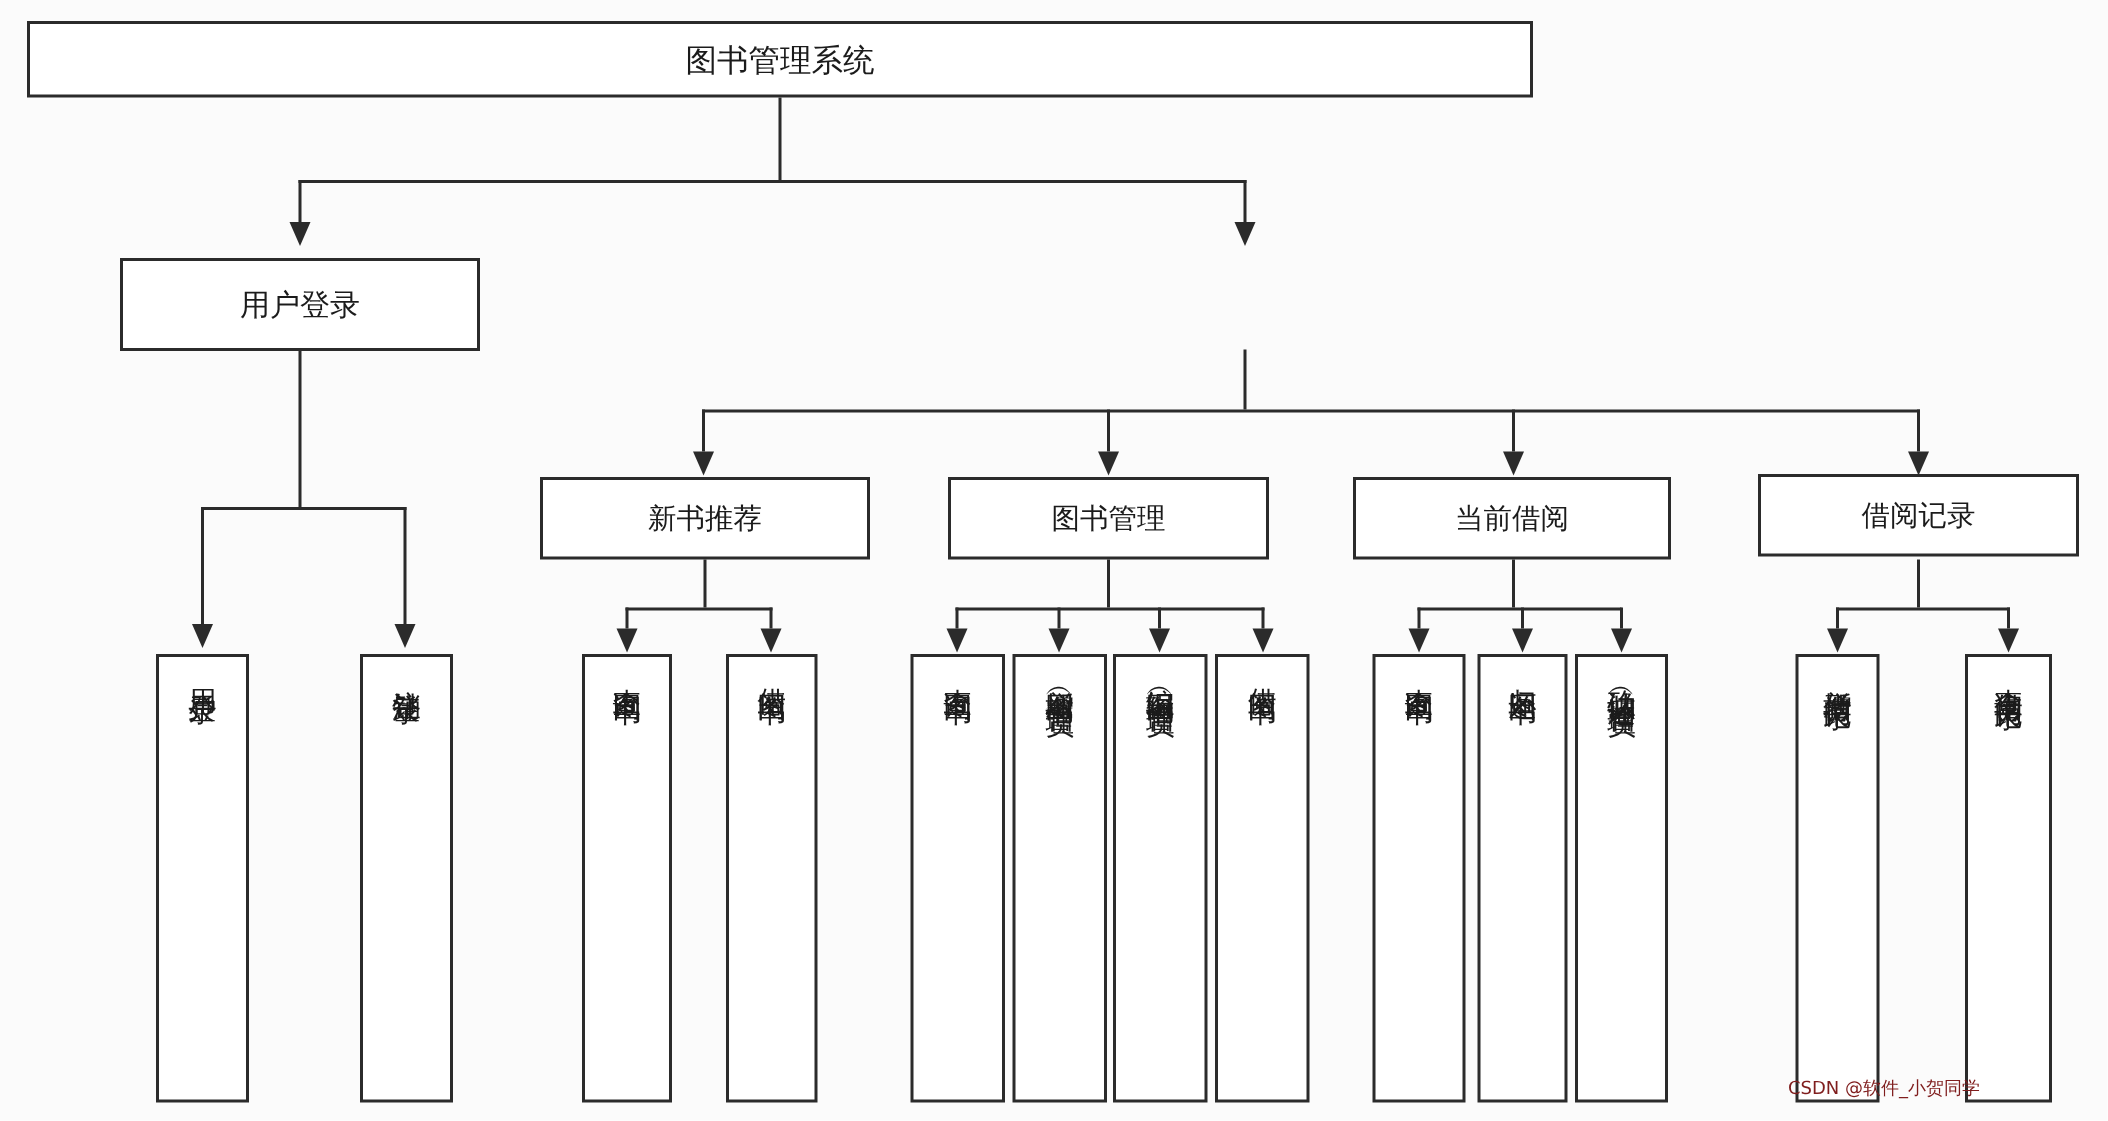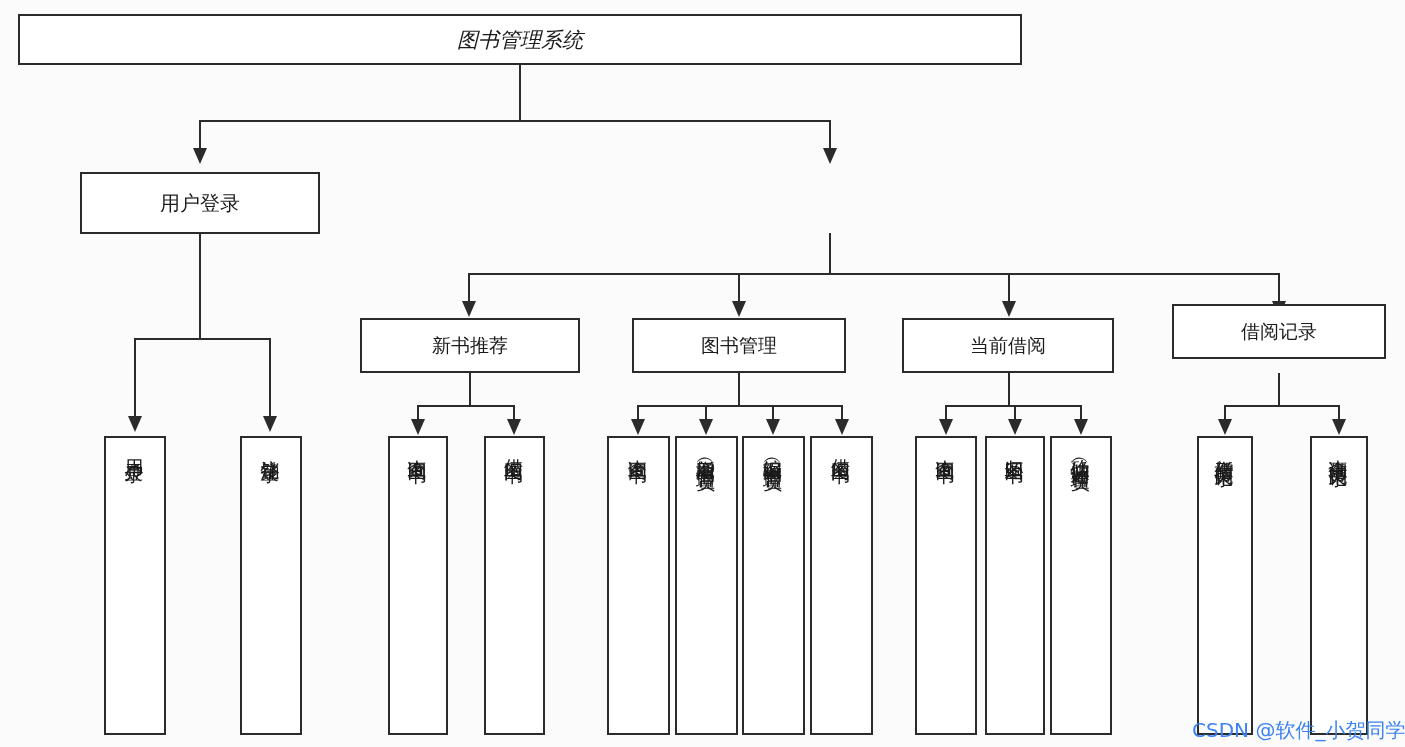--- a/index.html
+++ b/index.html
@@ -21,21 +21,20 @@
     box-sizing: border-box;
     background: #ffffff;
     border: 2px solid #2b2b2b;
     display: flex;
     align-items: center;
     justify-content: center;
     color: #1b1b1b;
   }
   .node.root {
     font-size: 21px;
-    font-style: italic;
   }
   .node.lvl1 {
     font-size: 20px;
   }
   .node.lvl2 {
     font-size: 19px;
   }
   
   .node.leaf {
     font-size: 19px;
@@ -61,22 +60,22 @@
     position: absolute;
     width: 0;
     height: 0;
     border-left: 7px solid transparent;
     border-right: 7px solid transparent;
     border-top: 16px solid #2b2b2b;
   }
   
   #watermark {
     position: absolute;
-    font-size: 20px;
-    color: #3b82f6;
+    font-size: 12px;
+    color: #7f1d1d;
     white-space: nowrap;
     user-select: none;
   }
 </style>
 </head>
 <body>
 
 <div id="canvas">
 
   <div class="node root" style="left:18px; top:14px; width:1004px; height:51px;">
@@ -115,21 +114,21 @@
 
   <div class="node lvl2" style="left:360px; top:318px; width:220px; height:55px;">
     <span>新书推荐</span>
   </div>
   <div class="node lvl2" style="left:632px; top:318px; width:214px; height:55px;">
     <span>图书管理</span>
   </div>
   <div class="node lvl2" style="left:902px; top:318px; width:212px; height:55px;">
     <span>当前借阅</span>
   </div>
-  <div class="node lvl2" style="left:1172px; top:304px; width:214px; height:55px;">
+  <div class="node lvl2" style="left:1172px; top:316px; width:214px; height:55px;">
     <span>借阅记录</span>
   </div>
 
   <div class="vline" style="left:469px; top:373px; width:2px; height:32px;"></div>
   <div class="hline" style="left:417px; top:405px; width:98px;"></div>
   <div class="vline" style="left:417px; top:405px; height:14px;"></div>
   <div class="arrow" style="left:411px; top:419px;"></div>
   <div class="vline" style="left:513px; top:405px; height:14px;"></div>
   <div class="arrow" style="left:507px; top:419px;"></div>
 

